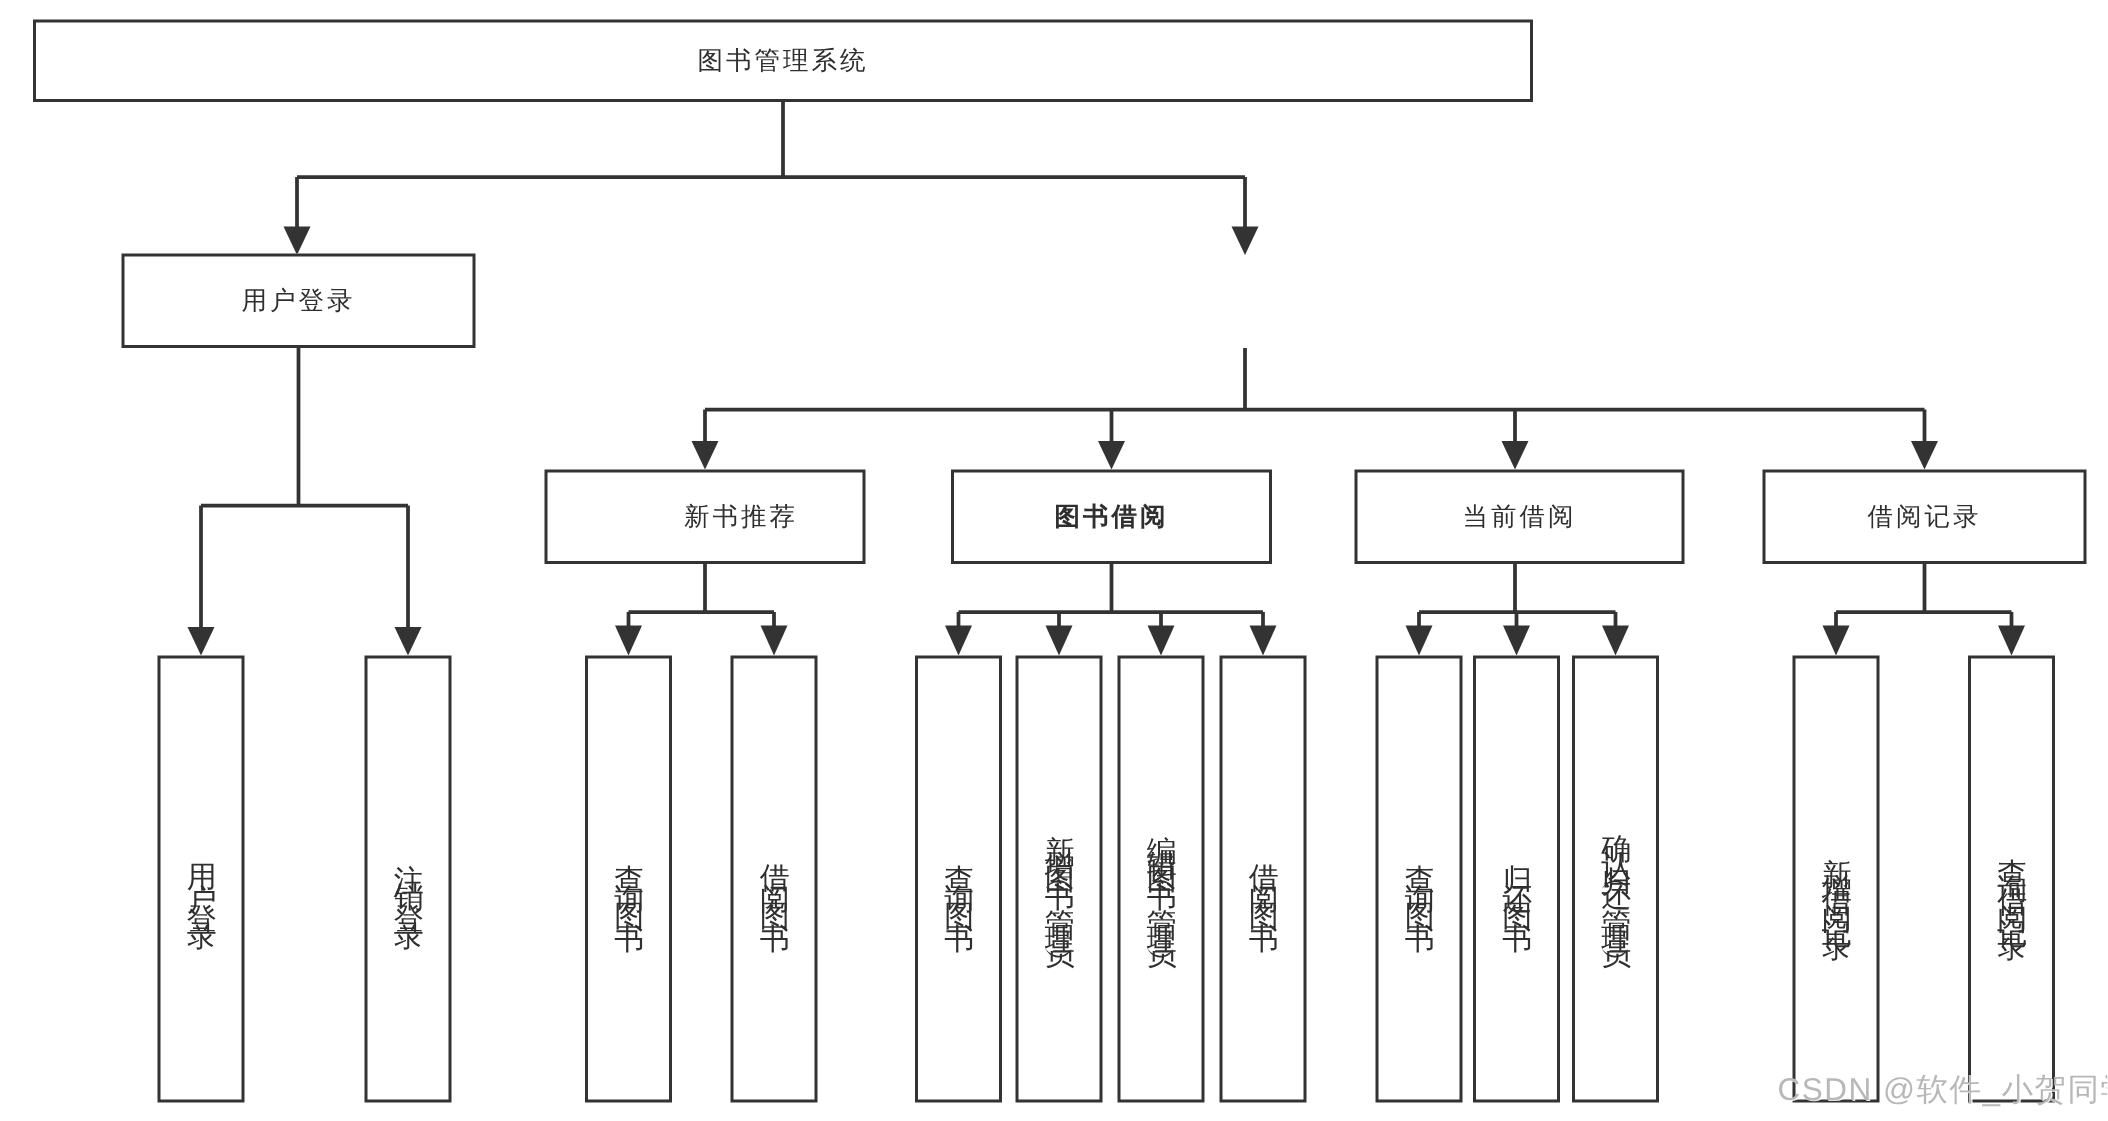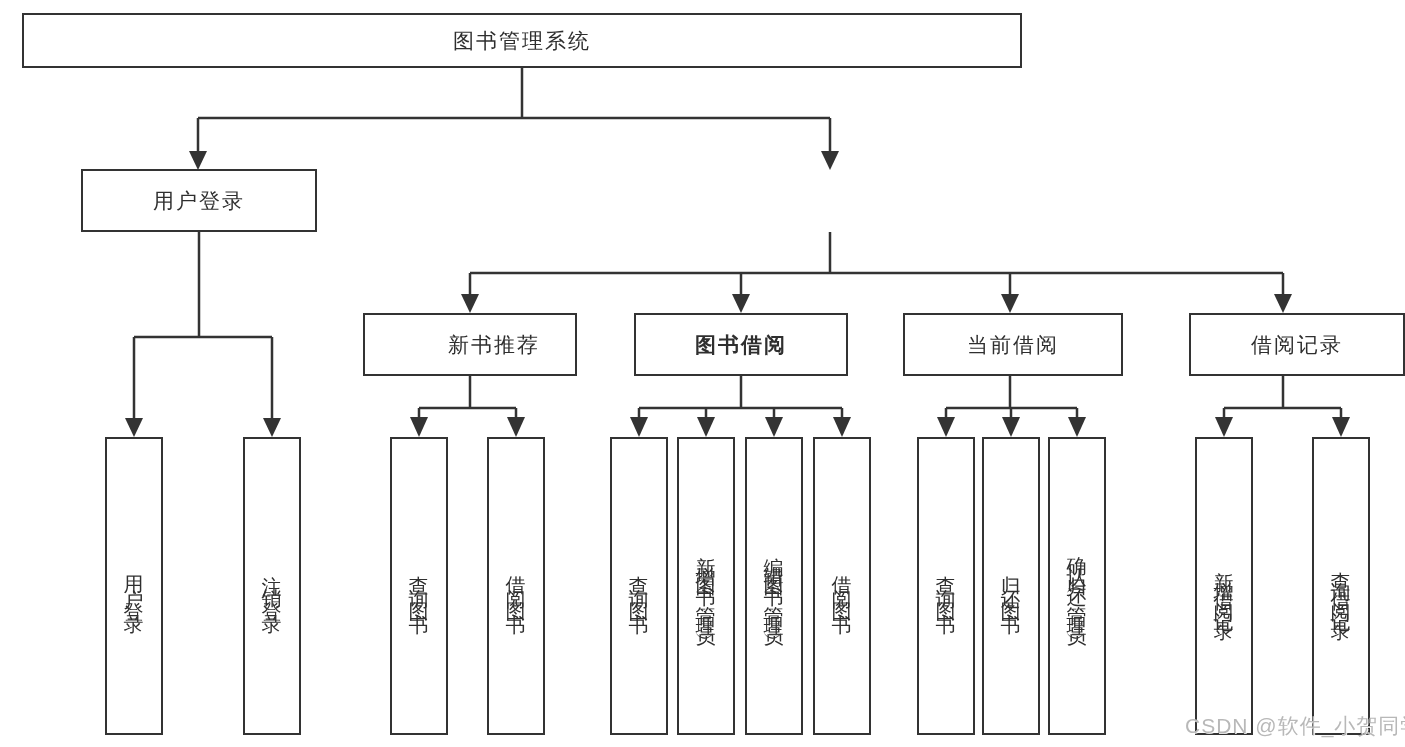--- a/index.html
+++ b/index.html
@@ -20,21 +20,21 @@
     position: absolute;
     box-sizing: border-box;
     background: #ffffff;
     border: 2.5px solid #333333;
     display: flex;
     align-items: center;
     justify-content: center;
     color: #2f2f2f;
   }
   .hlabel {
-    font-size: 21px;
+    font-size: 17px;
     letter-spacing: 2px;
     white-space: nowrap;
   }
   .leaf { width: 58px; top: 437px; height: 298px; }
   .vtext {
     writing-mode: vertical-rl;
     text-orientation: mixed;
     font-size: 20px;
     letter-spacing: 13px;
     line-height: 1;
@@ -99,21 +99,21 @@
 
   <div class="node" style="left:363px; top:313px; width:214px; height:63px;padding-left:48px;">
     <span class="hlabel">新书推荐</span>
   </div>
   <div class="node" style="left:634px; top:313px; width:214px; height:63px;font-weight:bold;">
     <span class="hlabel">图书借阅</span>
   </div>
   <div class="node" style="left:903px; top:313px; width:220px; height:63px;">
     <span class="hlabel">当前借阅</span>
   </div>
-  <div class="node" style="left:1175px; top:313px; width:216px; height:63px;margin-left:14px;">
+  <div class="node" style="left:1175px; top:313px; width:216px; height:63px;">
     <span class="hlabel">借阅记录</span>
   </div>
 
   <div class="node leaf" style="left:105px;">
     <span class="vtext">用户登录</span>
   </div>
   <div class="node leaf" style="left:243px;">
     <span class="vtext">注销登录</span>
   </div>
 

